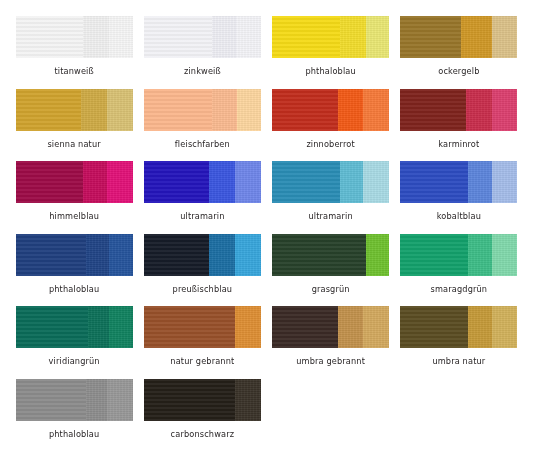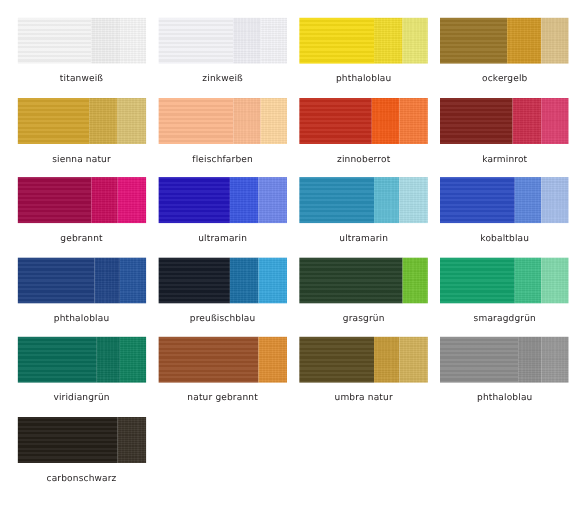--- a/index.html
+++ b/index.html
@@ -158,21 +158,21 @@
         <div class="swatch-band" style="background: rgb(220, 63, 111); width: 22%;"></div>
       </div>
       <div class="swatch-label">karminrot</div>
     </div>
     <div class="swatch-cell">
       <div class="swatch-bar">
         <div class="swatch-band band-main" style="background: rgb(156, 11, 71); width: 58%;"></div>
         <div class="swatch-band" style="background: rgb(197, 12, 92); width: 20%;"></div>
         <div class="swatch-band" style="background: rgb(226, 17, 120); width: 22%;"></div>
       </div>
-      <div class="swatch-label">gebrannt</div>
+      <div class="swatch-label">himmelblau</div>
     </div>
     <div class="swatch-cell">
       <div class="swatch-bar">
         <div class="swatch-band band-main" style="background: rgb(36, 21, 186); width: 56%;"></div>
         <div class="swatch-band" style="background: rgb(58, 86, 224); width: 22%;"></div>
         <div class="swatch-band" style="background: rgb(111, 134, 234); width: 22%;"></div>
       </div>
       <div class="swatch-label">ultramarin</div>
     </div>
     <div class="swatch-cell">
@@ -232,20 +232,28 @@
     </div>
     <div class="swatch-cell">
       <div class="swatch-bar">
         <div class="swatch-band band-main" style="background: rgb(151, 80, 42); width: 78%;"></div>
         <div class="swatch-band" style="background: rgb(222, 142, 51); width: 22%;"></div>
       </div>
       <div class="swatch-label">natur gebrannt</div>
     </div>
     <div class="swatch-cell">
       <div class="swatch-bar">
+        <div class="swatch-band band-main" style="background: rgb(58, 42, 37); width: 56%;"></div>
+        <div class="swatch-band" style="background: rgb(194, 145, 76); width: 22%;"></div>
+        <div class="swatch-band" style="background: rgb(211, 169, 94); width: 22%;"></div>
+      </div>
+      <div class="swatch-label">umbra gebrannt</div>
+    </div>
+    <div class="swatch-cell">
+      <div class="swatch-bar">
         <div class="swatch-band band-main" style="background: rgb(90, 76, 34); width: 58%;"></div>
         <div class="swatch-band" style="background: rgb(197, 154, 56); width: 20%;"></div>
         <div class="swatch-band" style="background: rgb(210, 178, 91); width: 22%;"></div>
       </div>
       <div class="swatch-label">umbra natur</div>
     </div>
     <div class="swatch-cell">
       <div class="swatch-bar">
         <div class="swatch-band band-main" style="background: rgb(139, 139, 139); width: 60%;"></div>
         <div class="swatch-band" style="background: rgb(141, 141, 141); width: 18%;"></div>

